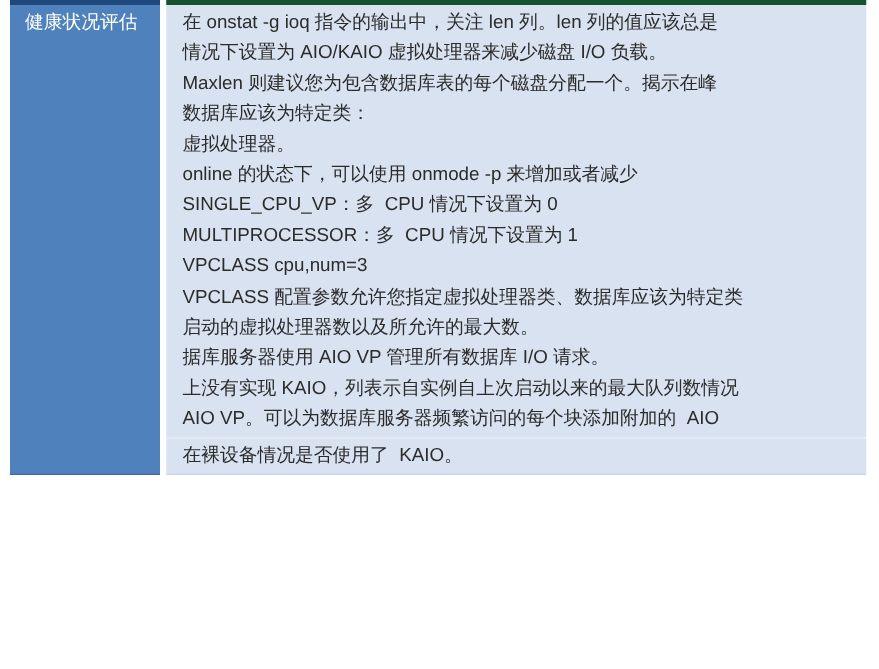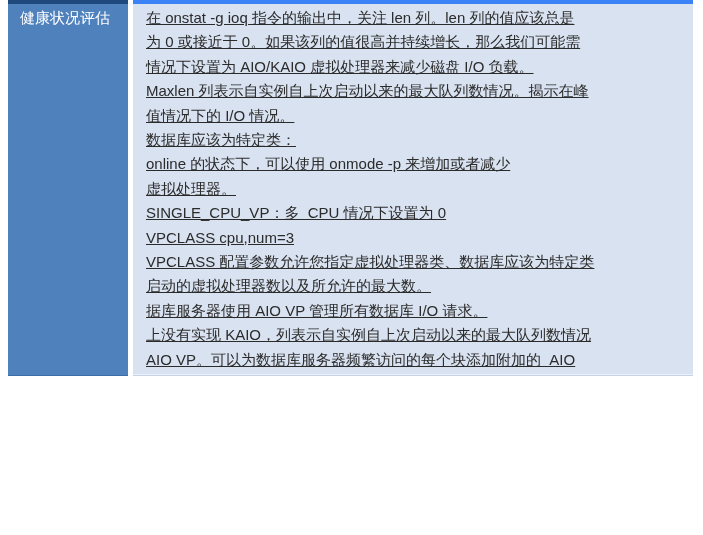--- a/index.html
+++ b/index.html
@@ -36,25 +36,24 @@
   .label-col .row-label {
     padding: 2px 4px 0 12px;
     font-size: 15px;
     line-height: 24.4px;
     white-space: pre-wrap;
   }
   .body-col {
     width: 560px;
     flex: 0 0 560px;
     background: #D9E2F0;
-    border-top: 4px solid #3b82f6;
+    border-top: 4px solid #14532d;
     border-bottom: 1px solid #C5D3E6;
     color: #2B2B2B;
     box-sizing: border-box;
-    text-decoration: underline;
   }
   .cell {
     padding: 2px 10px 2px 13px;
     font-size: 15px;
     line-height: 24.4px;
   }
   .cell .line {
     white-space: pre-wrap;
   }
   .row-divider {
@@ -66,31 +65,33 @@
 <body>
 
 <div class="page">
   <div class="table">
     <div class="label-col">
       <div class="row-label">健康状况评估</div>
     </div>
     <div class="body-col">
       <div class="cell">
           <div class="line">在 onstat -g ioq 指令的输出中，关注 len 列。len 列的值应该总是</div>
-          <div class="line">为 0 或接近于 0。如果该列的值很高并持续增长，那么我们可能需</div>
           <div class="line">情况下设置为 AIO/KAIO 虚拟处理器来减少磁盘 I/O 负载。</div>
-          <div class="line">Maxlen 列表示自实例自上次启动以来的最大队列数情况。揭示在峰</div>
-          <div class="line">值情况下的 I/O 情况。</div>
+          <div class="line">Maxlen 则建议您为包含数据库表的每个磁盘分配一个。揭示在峰</div>
           <div class="line">数据库应该为特定类：</div>
+          <div class="line">虚拟处理器。</div>
           <div class="line">online 的状态下，可以使用 onmode -p 来增加或者减少</div>
-          <div class="line">虚拟处理器。</div>
           <div class="line">SINGLE_CPU_VP：多  CPU 情况下设置为 0</div>
+          <div class="line">MULTIPROCESSOR：多  CPU 情况下设置为 1</div>
           <div class="line">VPCLASS cpu,num=3</div>
           <div class="line">VPCLASS 配置参数允许您指定虚拟处理器类、数据库应该为特定类</div>
           <div class="line">启动的虚拟处理器数以及所允许的最大数。</div>
           <div class="line">据库服务器使用 AIO VP 管理所有数据库 I/O 请求。</div>
           <div class="line">上没有实现 KAIO，列表示自实例自上次启动以来的最大队列数情况</div>
           <div class="line">AIO VP。可以为数据库服务器频繁访问的每个块添加附加的  AIO</div>
         </div>
       <div class="row-divider"></div>
+      <div class="cell">
+          <div class="line">在裸设备情况是否使用了  KAIO。</div>
+        </div>
     </div>
   </div>
 </div>
 
 </body></html>

